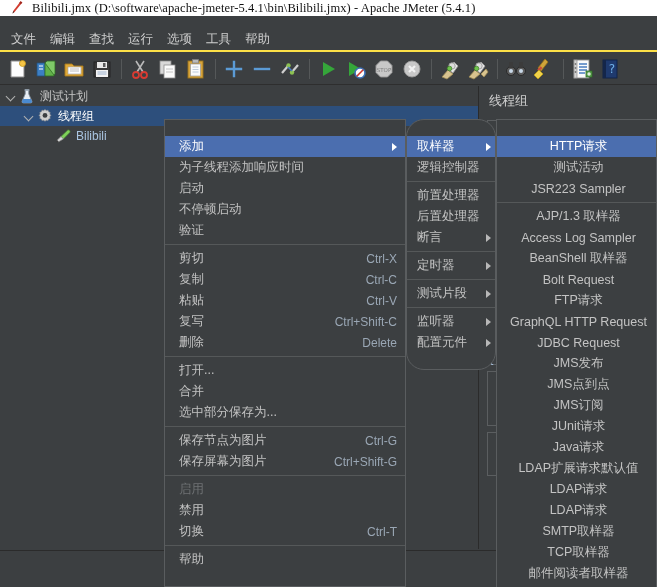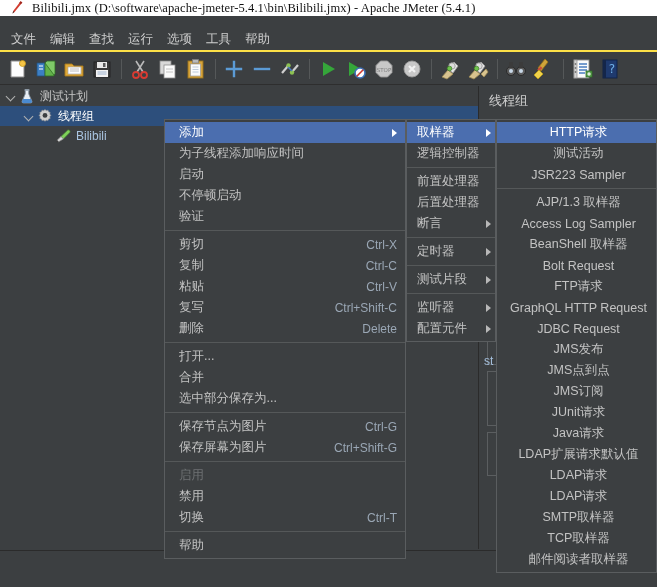--- a/index.html
+++ b/index.html
@@ -184,21 +184,21 @@
     background: #3c3f41;
     border-top: 1px solid #2b2b2b;
   }
 
   
   .menu {
     position: absolute;
     background: #3c3f41;
     border: 1px solid #5a5d5f;
     box-sizing: border-box;
-    padding: 2px 0;
+    padding: 16px 0;
     z-index: 50;
   }
   .menu-item {
     height: 21px;
     display: flex;
     align-items: center;
     font-size: 12.5px;
     color: #c3c3c3;
     padding: 0 8px 0 14px;
     white-space: nowrap;
@@ -225,21 +225,21 @@
     flex: 0 0 auto;
   }
   .menu-item.highlight .mi-arrow { border-left-color: #ffffff; }
   .menu-sep {
     height: 1px;
     background: #555859;
     margin: 3px 0;
   }
 
   #menu-context { left: 164px; top: 119px; width: 242px; }
-  #menu-add     { left: 406px; top: 119px; width: 90px; }
+  #menu-add     { left: 406px; top: 119px; width: 90px; border-radius: 18px; }
   #menu-sampler { left: 496px; top: 119px; width: 161px; }
 
   #menu-add .menu-item { padding-left: 10px; padding-right: 4px; }
   #menu-sampler .menu-item { padding-left: 12px; text-align: center; }
 </style>
 </head>
 <body>
 
 <div id="app">
 

